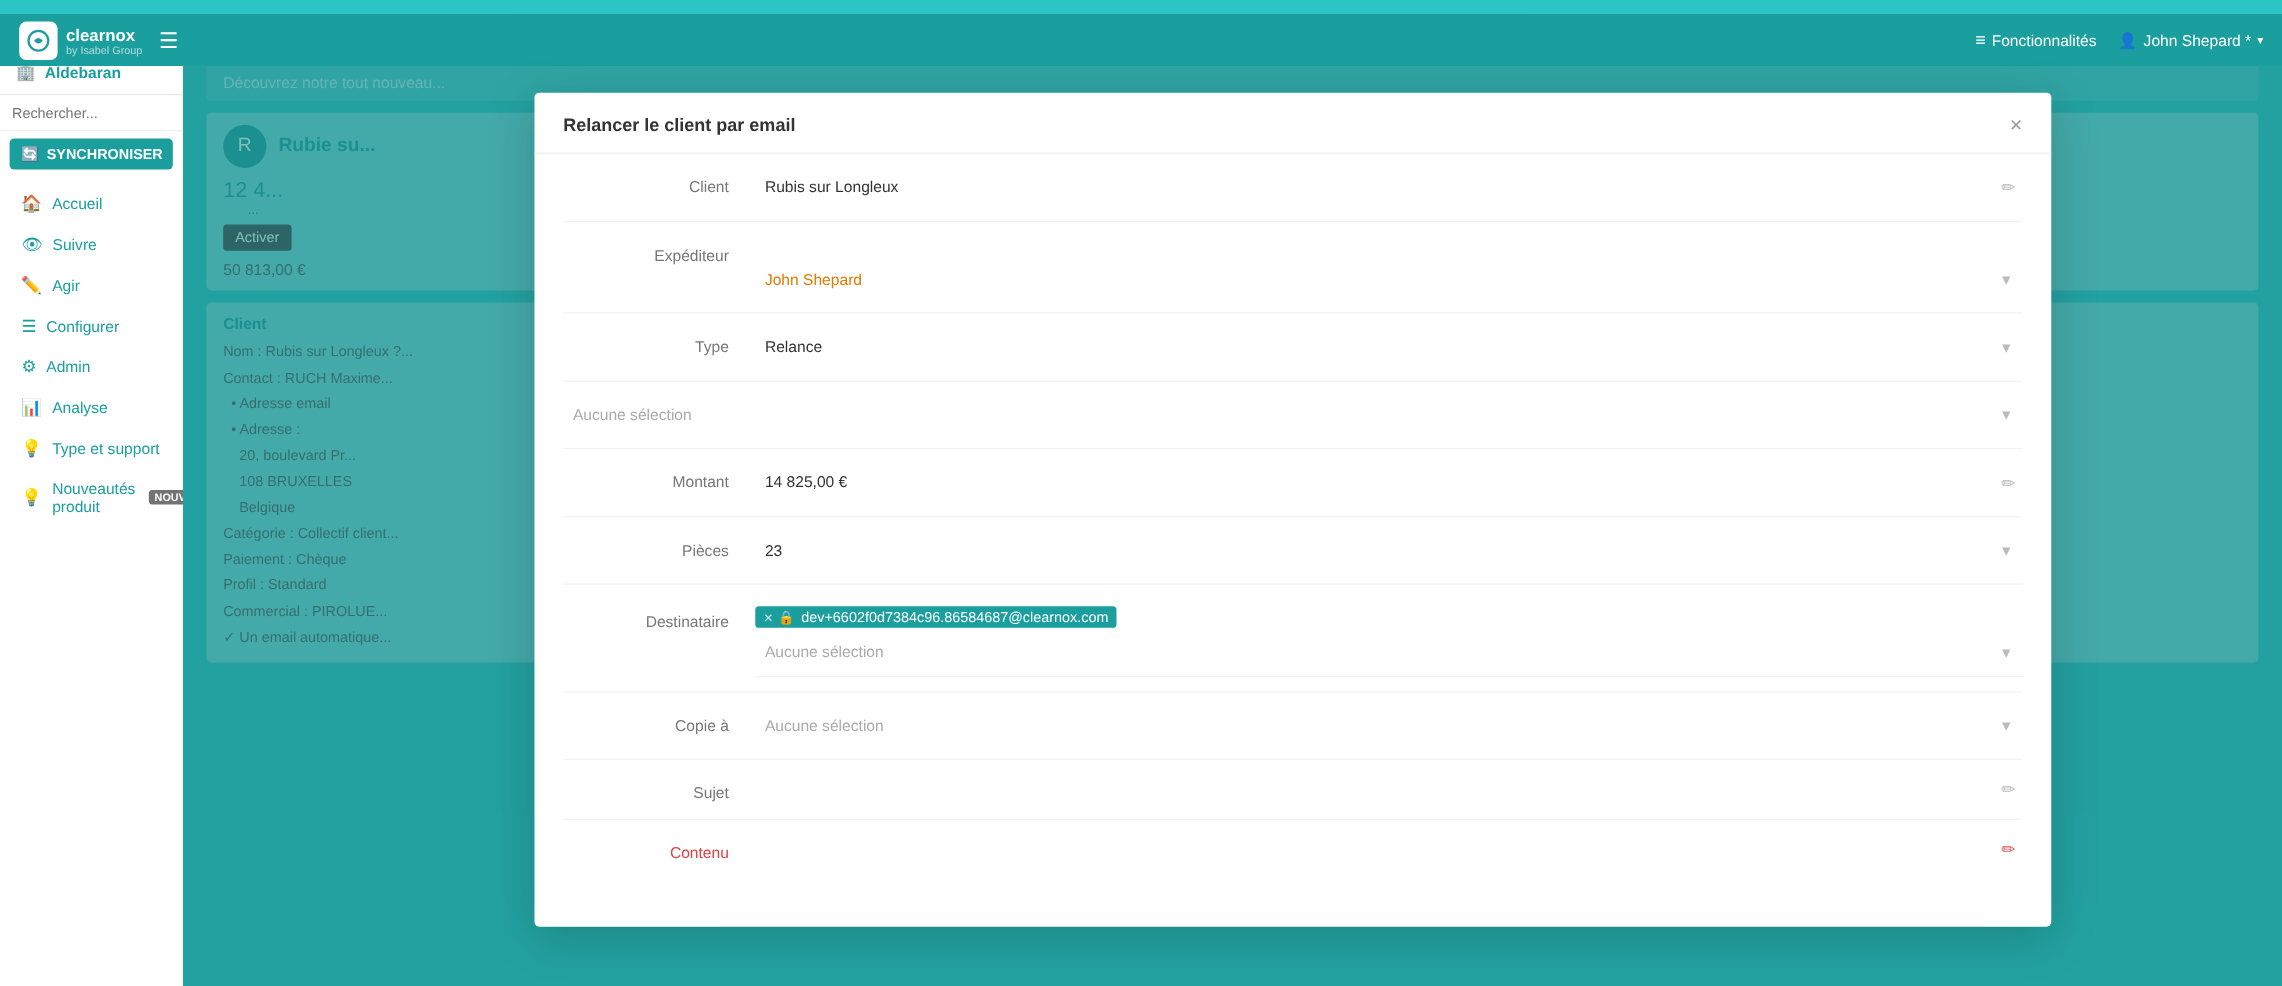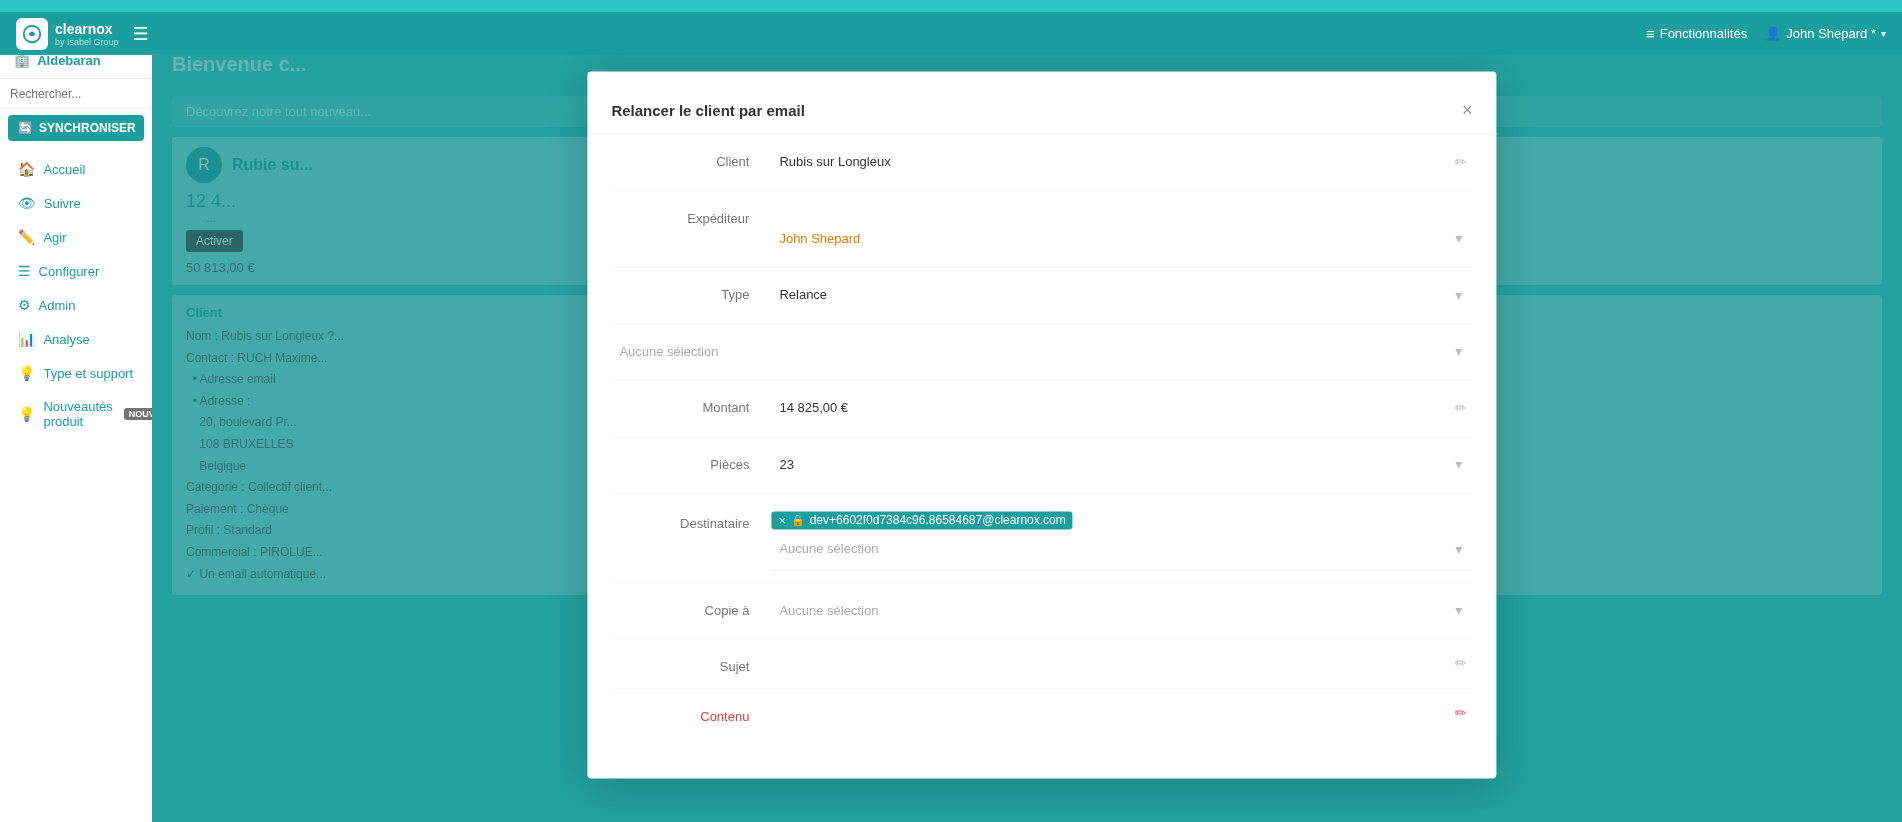--- a/index.html
+++ b/index.html
@@ -113,27 +113,27 @@
       top: 43px; left: 152px; right: 0; bottom: 0;
       background: rgba(0,0,0,0.18);
       z-index: 800;
     }
 
     
     .modal {
       position: fixed;
       top: 50%; left: 50%;
       transform: translate(-40%, -48%);
-      width: 909px;
+      width: 1264px;
       max-width: 90vw;
       background: #fff;
       border-radius: 4px;
       box-shadow: 0 8px 40px rgba(0,0,0,0.18);
       z-index: 1100;
-      padding: 12px 0 40px 0;
+      padding: 0 0 40px 0;
     }
     .modal-header {
       padding: 18px 24px 14px 24px;
       border-bottom: 1px solid #eee;
       display: flex;
       align-items: center;
       justify-content: space-between;
     }
     .modal-title {
       font-size: 15px;
@@ -306,21 +306,20 @@
     </div>
     <div class="sidebar-item">
       <span class="sidebar-item-icon">💡</span>
       <span>Nouveautés produit</span>
       <span class="sidebar-badge">NOUV</span>
     </div>
   </nav>
 </div>
 
 <div class="main-content">
-  <div style="padding:10px 20px;color:#fff;font-size:20px;font-weight:600;opacity:0.7;">Bienvenue c...</div>
   <div style="margin:10px 20px;background:rgba(255,255,255,0.2);border-radius:4px;padding:8px 14px;color:#fff;font-size:13px;opacity:0.7;">Découvrez notre tout nouveau...</div>
   <div style="margin:10px 20px;background:rgba(255,255,255,0.35);border-radius:4px;padding:10px 14px;">
     <div style="display:flex;align-items:center;gap:10px;">
       <div style="width:36px;height:36px;background:#1a9e9e;border-radius:50%;display:flex;align-items:center;justify-content:center;color:#fff;font-size:16px;">R</div>
       <div style="color:#1a9e9e;font-size:16px;font-weight:700;">Rubie su...</div>
     </div>
     <div style="margin-top:8px;display:flex;gap:20px;">
       <div style="text-align:center;">
         <div style="font-size:18px;font-weight:400;color:#1a9e9e;">12 4...</div>
         <div style="font-size:11px;color:#666;">...</div>

